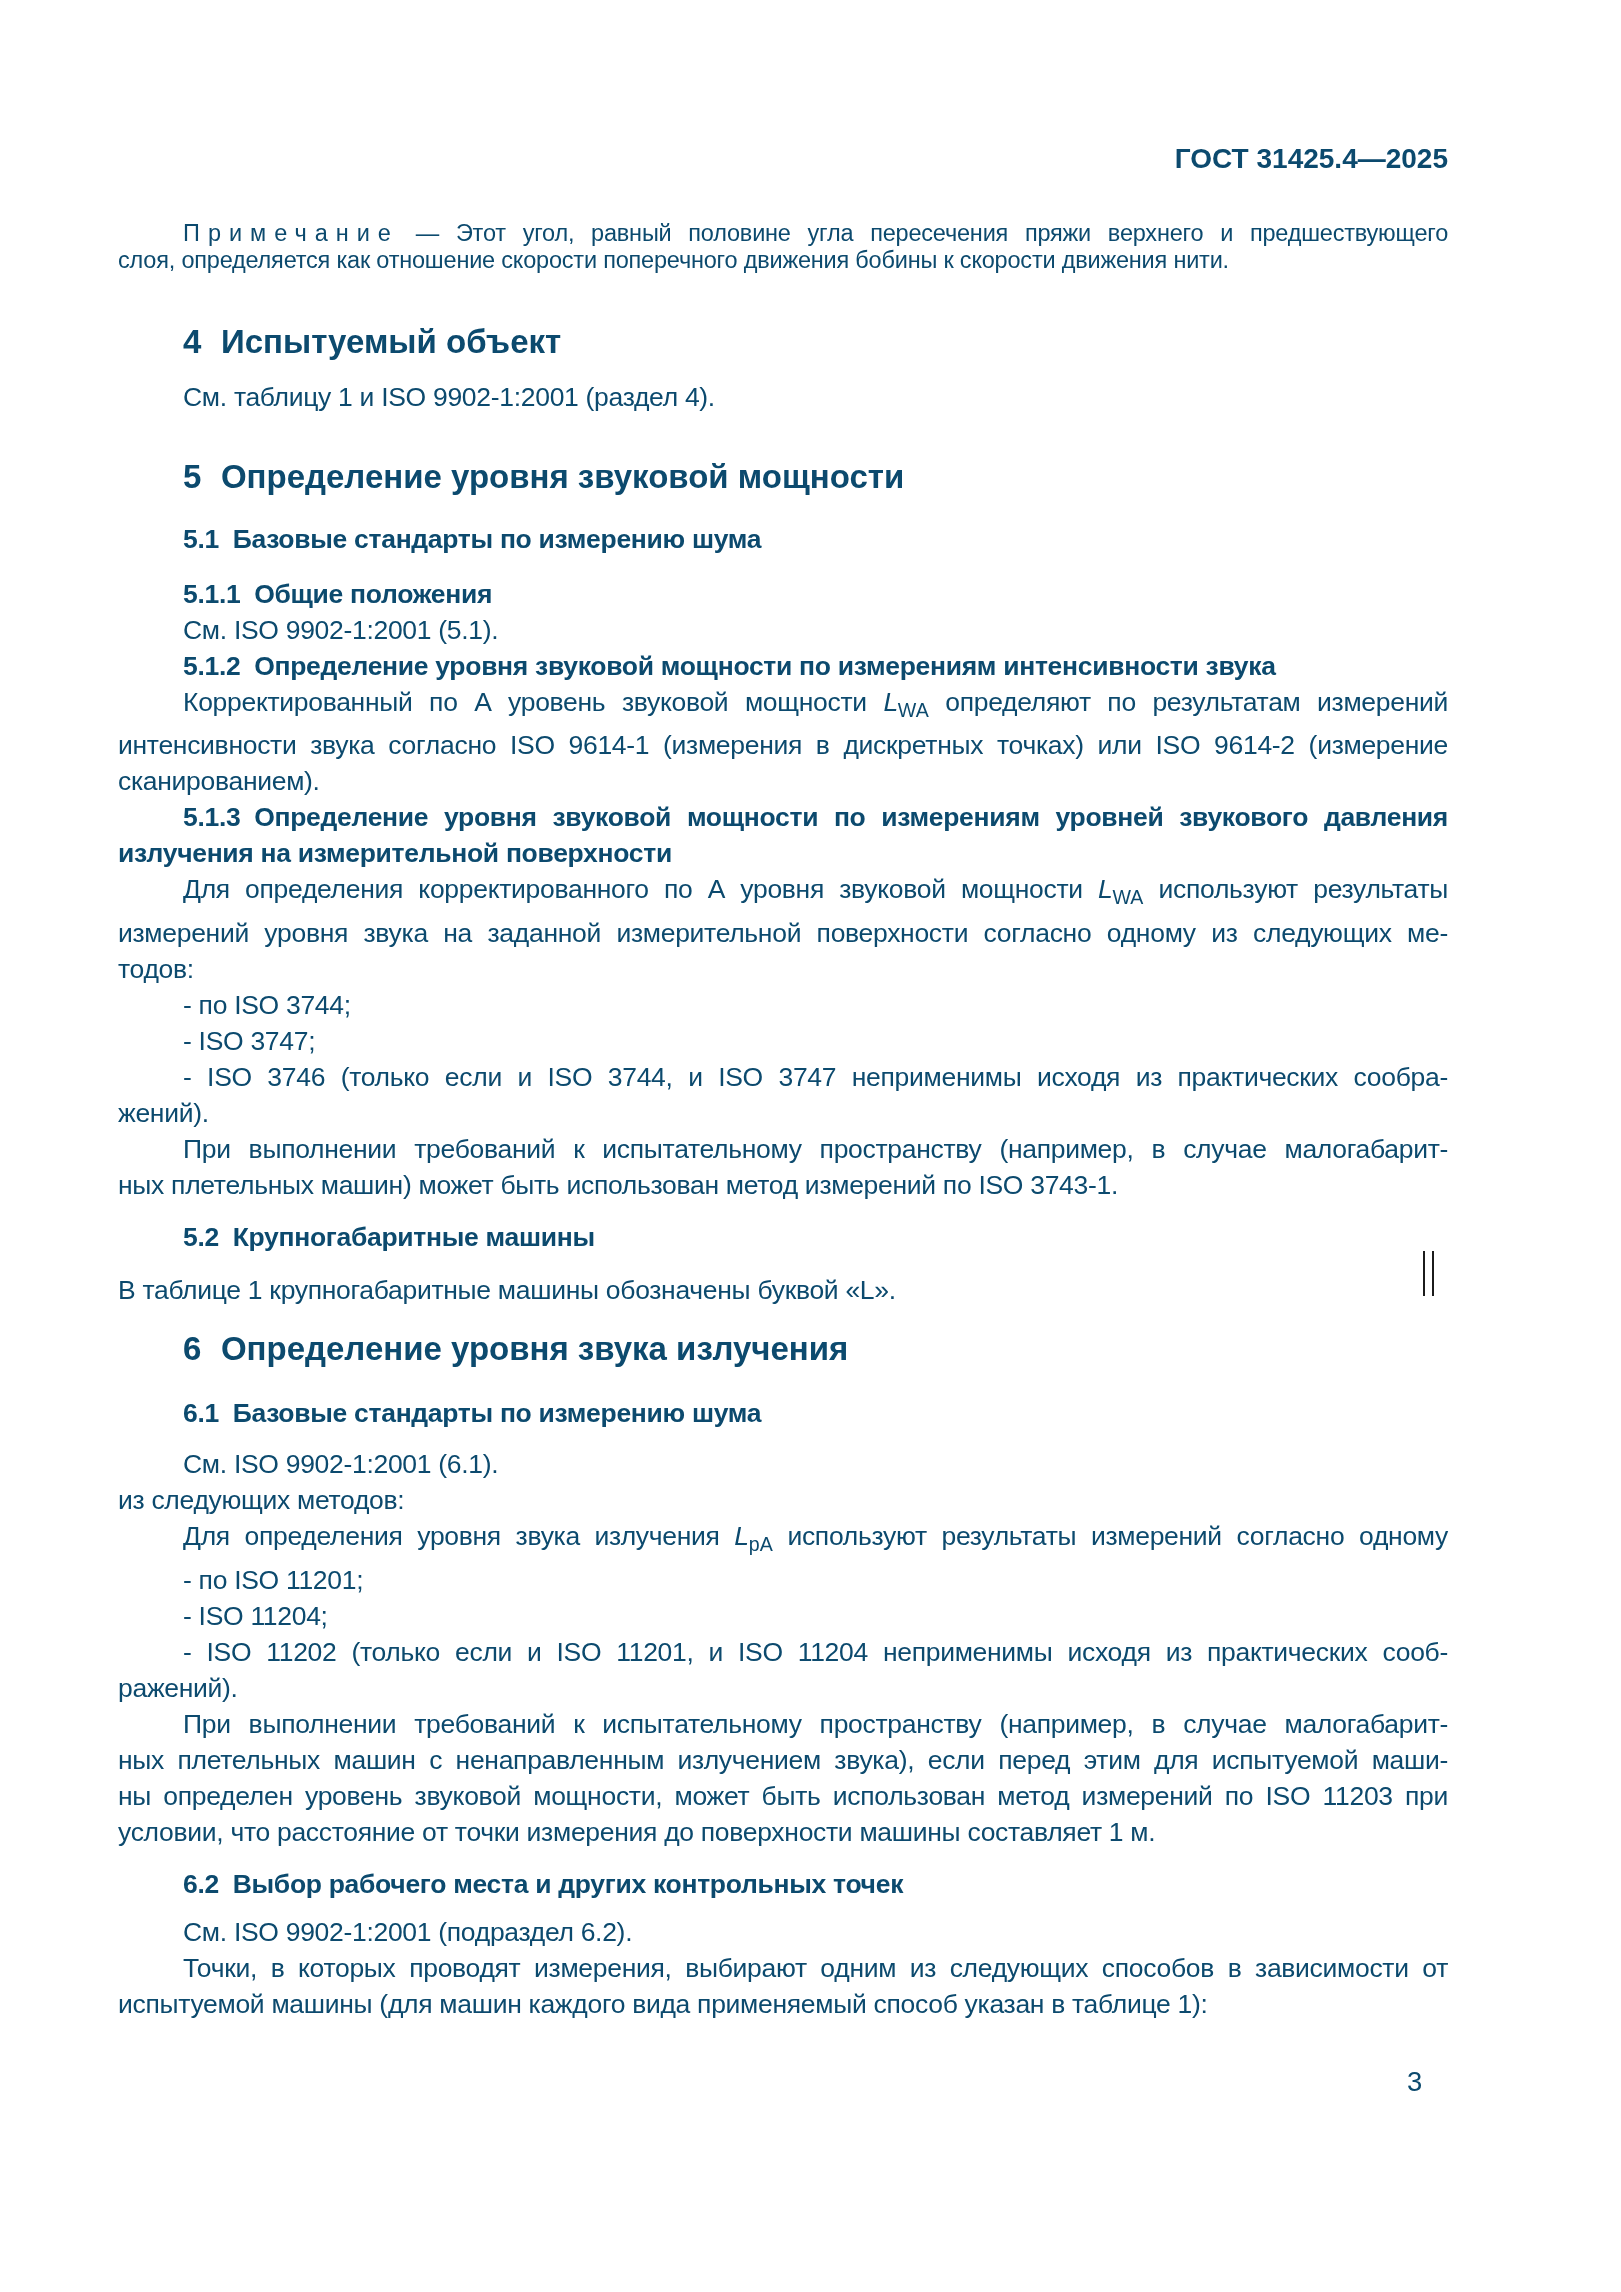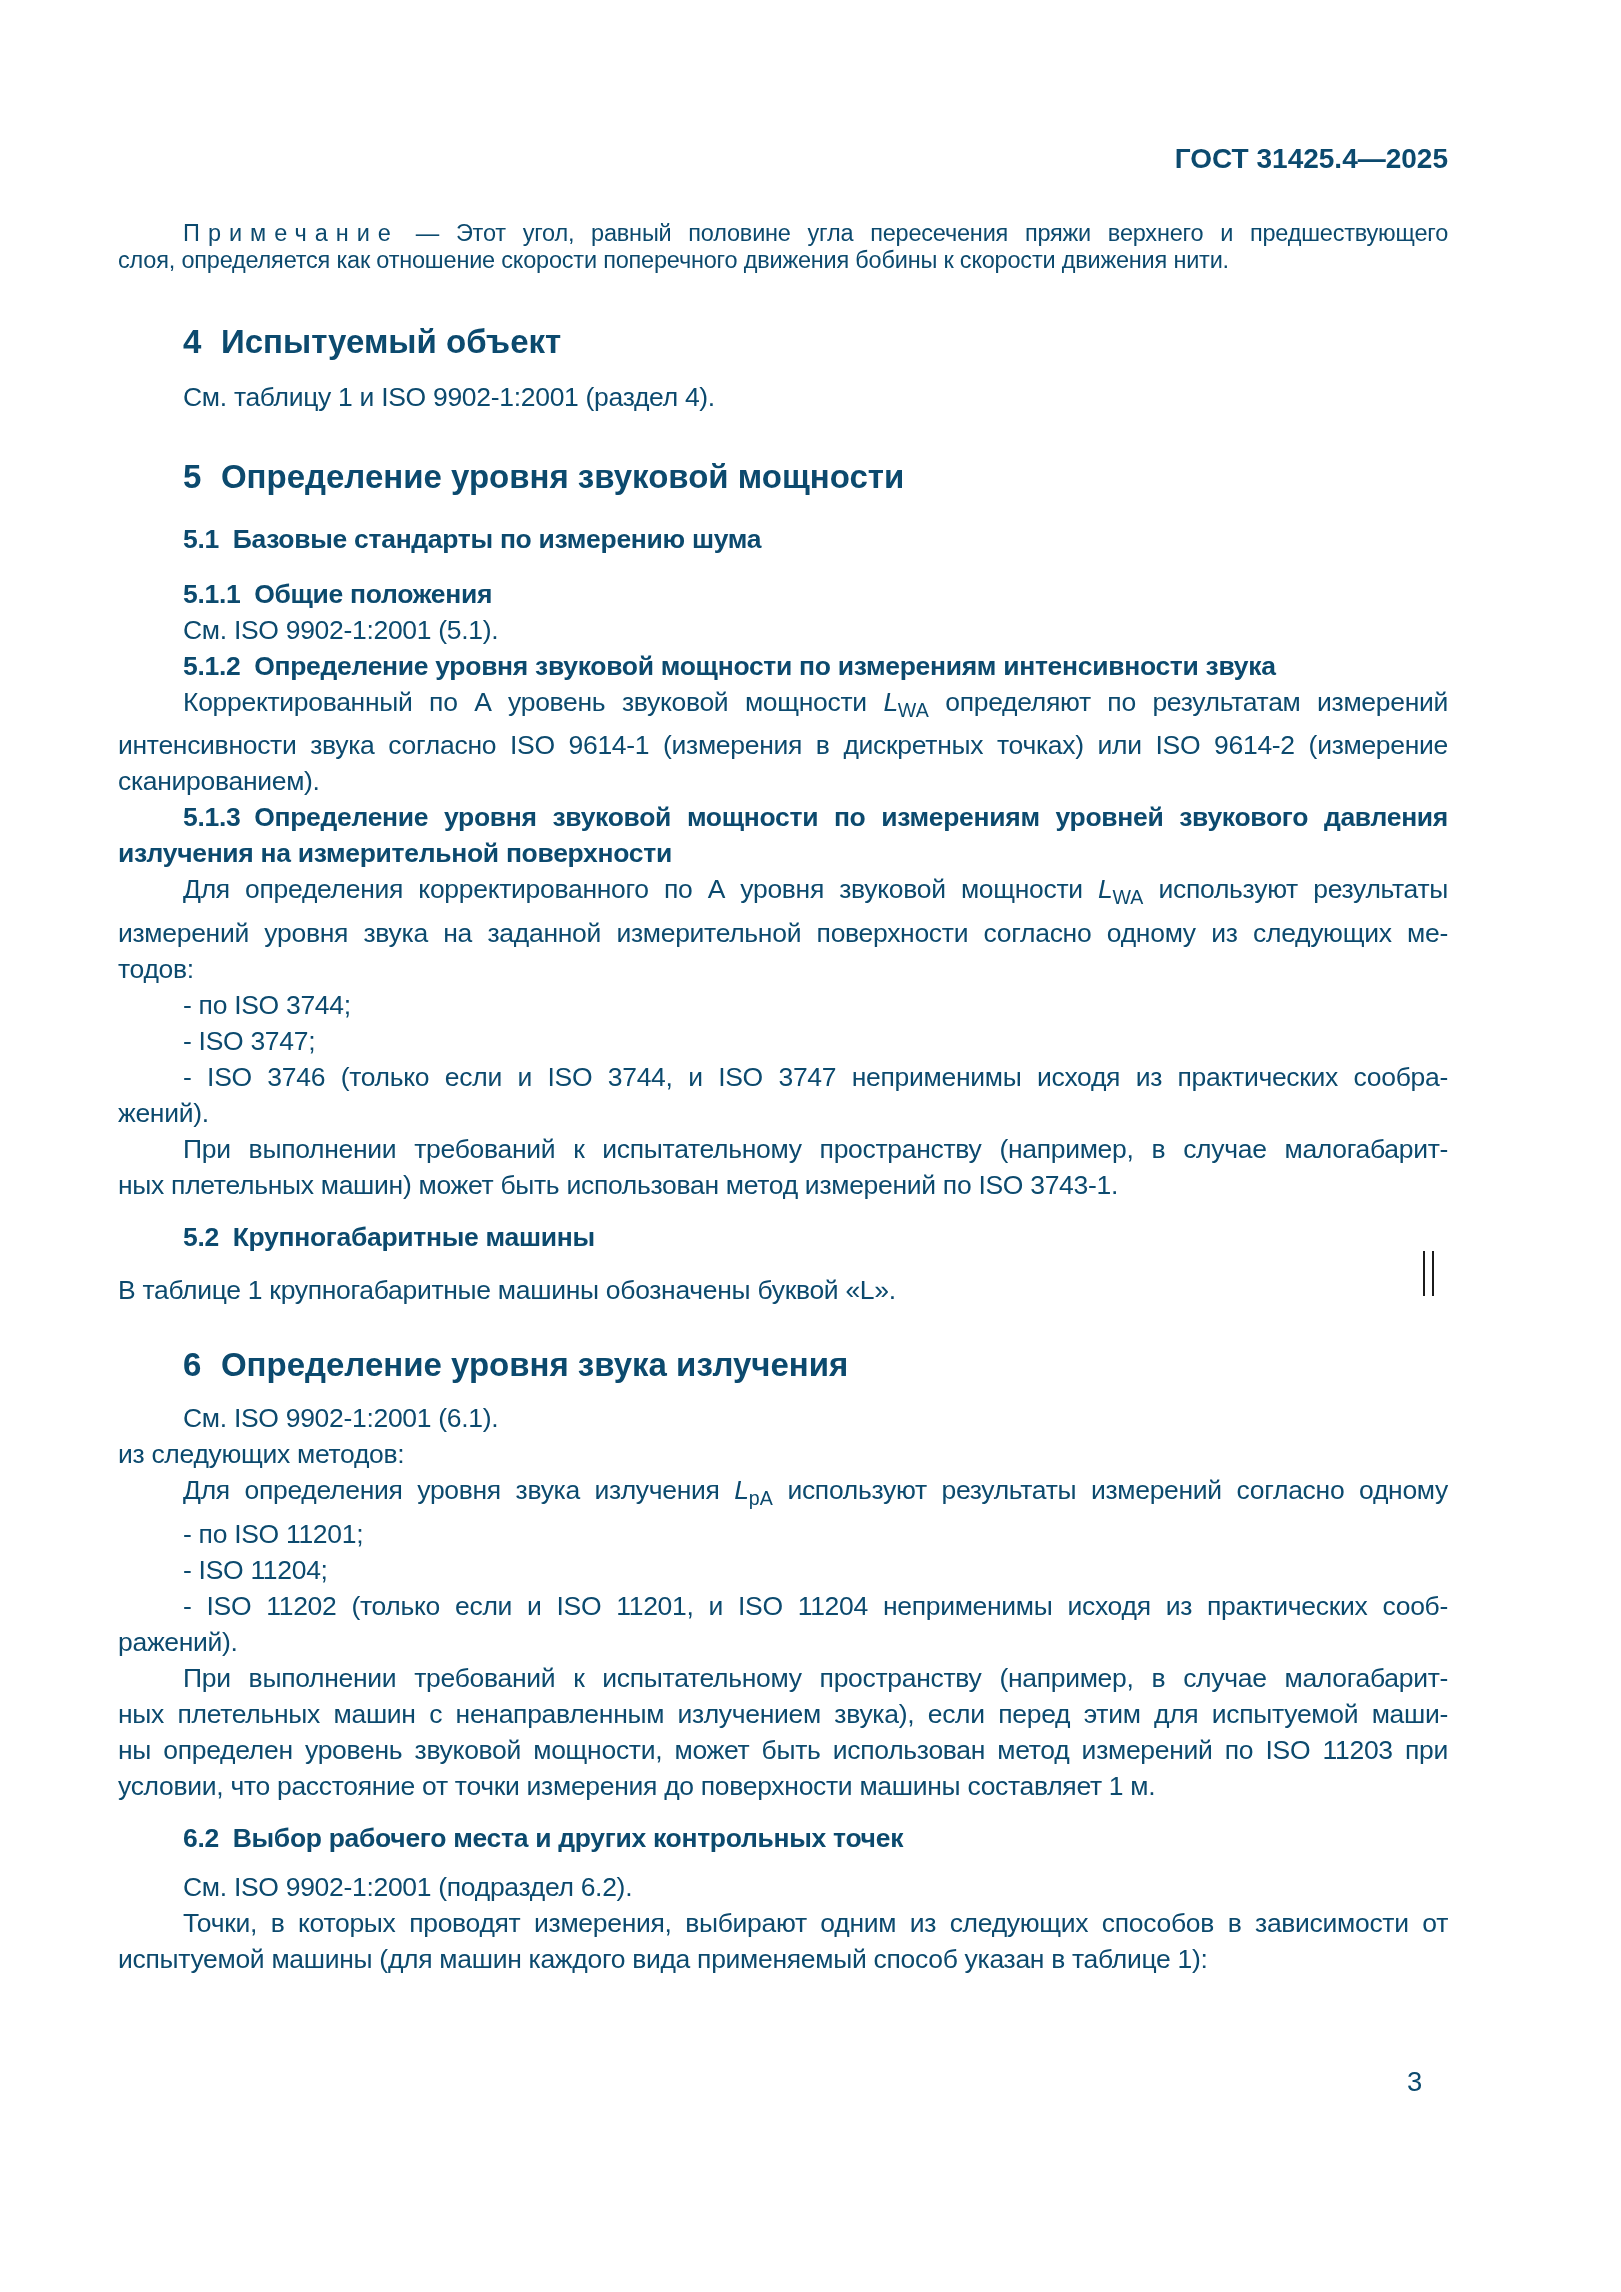--- a/index.html
+++ b/index.html
@@ -23,21 +23,21 @@
   .h-sub .ht { margin-left:13.7px; }
   .h-big .ht { margin-left:19.6px; }
 
   .mt-h4  { margin-top:45px; }
   .mt-p4  { margin-top:15.7px; }
   .mt-h5  { margin-top:40px; }
   .mt-h51 { margin-top:23.5px; }
   .mt-h511{ margin-top:18.6px; }
   .mt-h52 { margin-top:15.7px; }
   .mt-p52 { margin-top:16.7px; }
-  .mt-h6  { margin-top:35px; }
+  .mt-h6  { margin-top:19px; }
   .mt-h61 { margin-top:25.5px; }
   .mt-p61 { margin-top:14.7px; }
   .mt-h62 { margin-top:15.7px; }
   .mt-p62 { margin-top:12.7px; }
 
   .fsym { font-style:italic; }
   .fsub { font-size:19.6px; vertical-align:-5.9px; letter-spacing:0; }
 
   .change-bar {
     position:absolute; left:1423px; top:1251px; width:6.9px; height:45px;
@@ -116,20 +116,23 @@
     <div class="line indent"><span class="num">5.2</span><span class="ht">Крупногабаритные машины</span></div>
   </div>
   <div class="para mt-p52">
     <div class="line">В таблице 1 крупногабаритные машины обозначены буквой «L».</div>
   </div>
 
   <div class="h-big mt-h6">
     <div class="line indent"><span class="num">6</span><span class="ht">Определение уровня звука излучения</span></div>
   </div>
 
+  <div class="h-sub mt-h61">
+    <div class="line indent"><span class="num">6.1</span><span class="ht">Базовые стандарты по измерению шума</span></div>
+  </div>
   <div class="para mt-p61">
     <div class="line indent">См. ISO 9902-1:2001 (6.1).</div>
     <div class="line">из следующих методов:</div>
     <div class="line jl indent"><span>Для определения уровня звука излучения </span><span class="fsym">L</span><span class="fsub">pA</span><span> используют результаты измерений согласно одному</span></div>
   </div>
   <div class="para">
     <div class="line indent">- по ISO 11201;</div>
   </div>
   <div class="para">
     <div class="line indent">- ISO 11204;</div>

